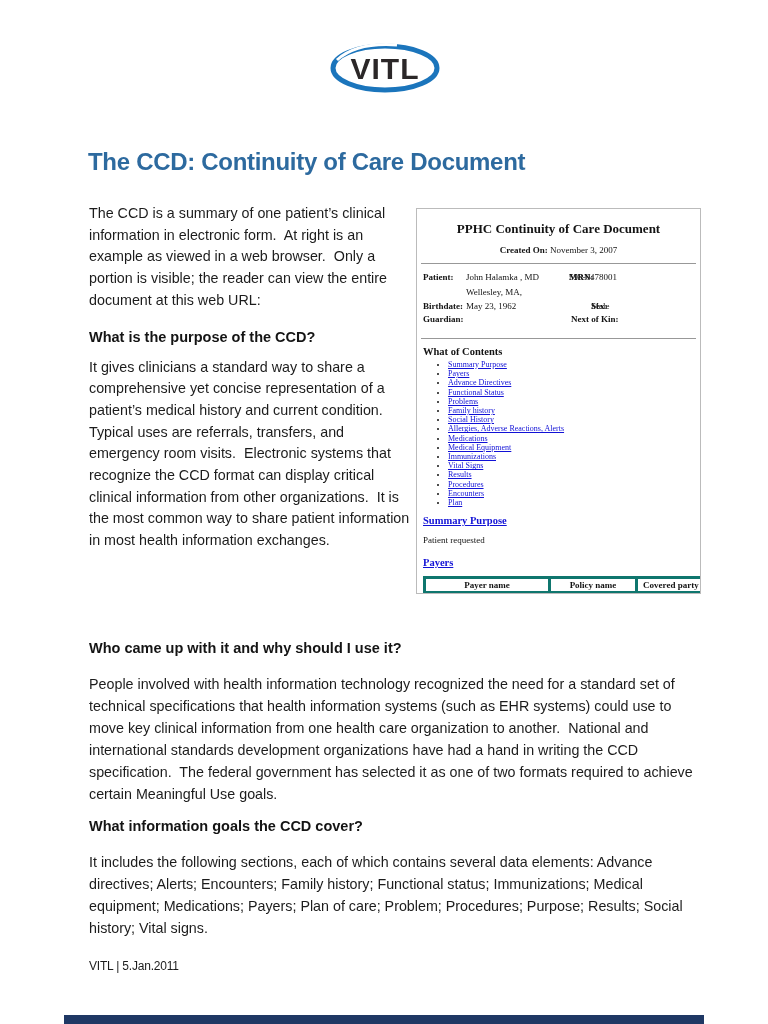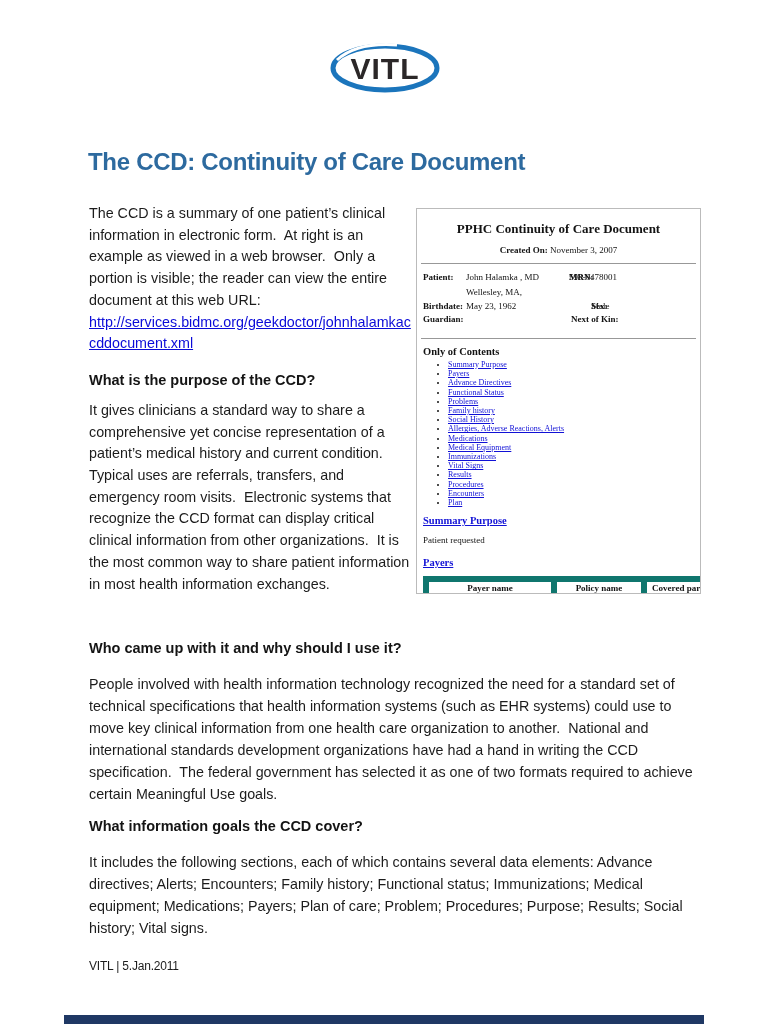--- a/index.html
+++ b/index.html
@@ -43,21 +43,21 @@
   .l-guard{left:2px;top:44px;}   .l-nok{left:150px;top:44px;}
   .toc-head{font-weight:bold;font-size:10.5px;margin:7px 0 3px 2px;}
   .toc ul{margin:2px 0 0;padding:0 0 0 27px;list-style:disc;}
   .toc li{font-size:8px;line-height:9.2px;}
   .shot a{color:#1111d6;text-decoration:underline;cursor:pointer;}
   .sp-link{display:inline-block;margin:8px 0 0 2px;font-size:10.5px;font-weight:bold;}
   .sp-value{margin:7px 0 0 2px;font-size:9px;}
   .payers-wrap{margin-top:7px;}
   table.payer{border-collapse:collapse;margin:6px 0 0 2px;width:272px;font-size:9px;
               table-layout:fixed;}
-  table.payer th,table.payer td{border:6px solid #0f766e;overflow:hidden;white-space:nowrap;}
+  table.payer th,table.payer td{border:3px solid #0f766e;overflow:hidden;white-space:nowrap;}
   table.payer th{font-weight:bold;text-align:center;padding:1px 2px;}
   table.payer td{padding:1px 3px;}
   .c1{width:118px;} .c2{width:80px;} .c3{width:74px;}
 
   
   .sec{position:absolute;left:89px;width:618px;}
   .sec h2{font-size:14.5px;margin:0 0 17px;color:#141414;}
   .sec p{font-size:14.3px;line-height:22px;margin:0;white-space:pre-wrap;}
   #sec-who{top:640px;}
   #sec-cover{top:818px;}
@@ -76,21 +76,20 @@
     <ellipse cx="58" cy="28" rx="52" ry="22" fill="none" stroke="#1b75bc" stroke-width="5"></ellipse>
     <path d="M 10 20 Q 30 2 70 5" fill="none" stroke="#ffffff" stroke-width="3"></path>
     <text x="58" y="39" text-anchor="middle" font-family="Liberation Sans, sans-serif" font-size="30" font-weight="bold" letter-spacing="1" fill="#2b2728">VITL</text>
   </svg>
 
 
   <h1 class="doc-title">The CCD: Continuity of Care Document</h1>
 
   <div class="col-left">
     <p>The CCD is a summary of one patient’s clinical information in electronic form.  At right is an example as viewed in a web browser.  Only a portion is visible; the reader can view the entire document at this web URL:</p>
-    <a class="url-link">http://services.bidmc.org/geekdoctor/johnhalamkaccddocument.xml</a>
     <h2 class="h2-purpose">What is the purpose of the CCD?</h2>
     <p>It gives clinicians a standard way to share a comprehensive yet concise representation of a patient’s medical history and current condition.  Typical uses are referrals, transfers, and emergency room visits.  Electronic systems that recognize the CCD format can display critical clinical information from other organizations.  It is the most common way to share patient information in most health information exchanges.</p>
   </div>
 
   <div class="shot">
     <div class="shot-inner">
       <div class="shot-title">PPHC Continuity of Care Document</div>
       <div class="shot-created">
         <span class="b">Created On:</span>
         <span>November 3, 2007</span>
@@ -108,21 +107,21 @@
         <span class="v-birth">May 23, 1962</span>
         <span class="v-sex">
             <span class="b">Sex:</span> 
             <span>Male</span>
           </span>
         <span class="b l-guard">Guardian:</span>
         <span class="b l-nok">Next of Kin:</span>
       </div>
       <hr>
       <div class="toc">
-        <div class="toc-head">Only of Contents</div>
+        <div class="toc-head">What of Contents</div>
         <ul>
 
         <li><a>Summary Purpose</a></li>
             <li><a>Payers</a></li>
             <li><a>Advance Directives</a></li>
             <li><a>Functional Status</a></li>
             <li><a>Problems</a></li>
             <li><a>Family history</a></li>
             <li><a>Social History</a></li>
             <li><a>Allergies, Adverse Reactions, Alerts</a></li>

